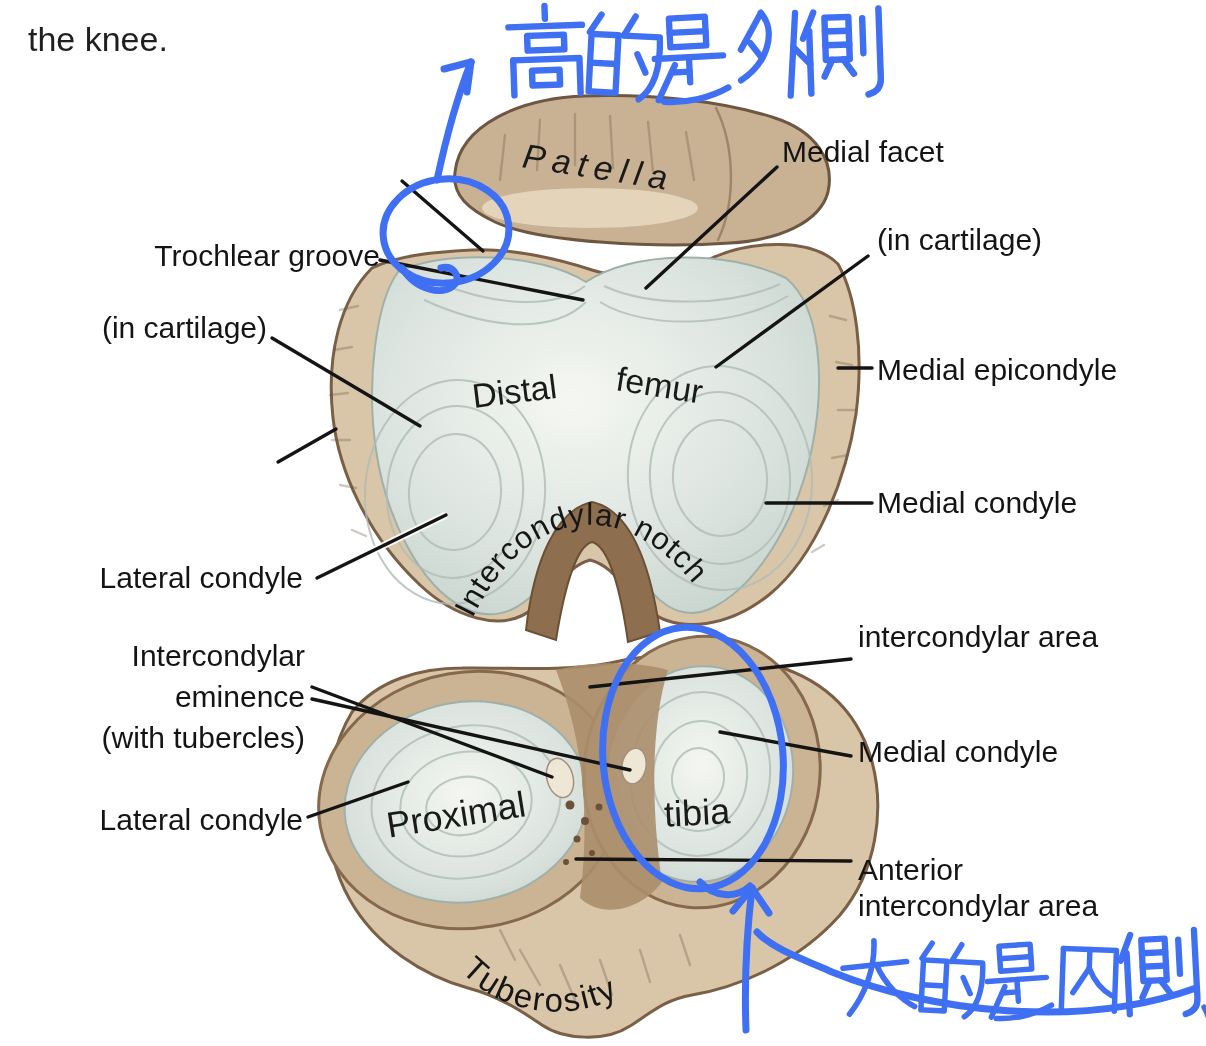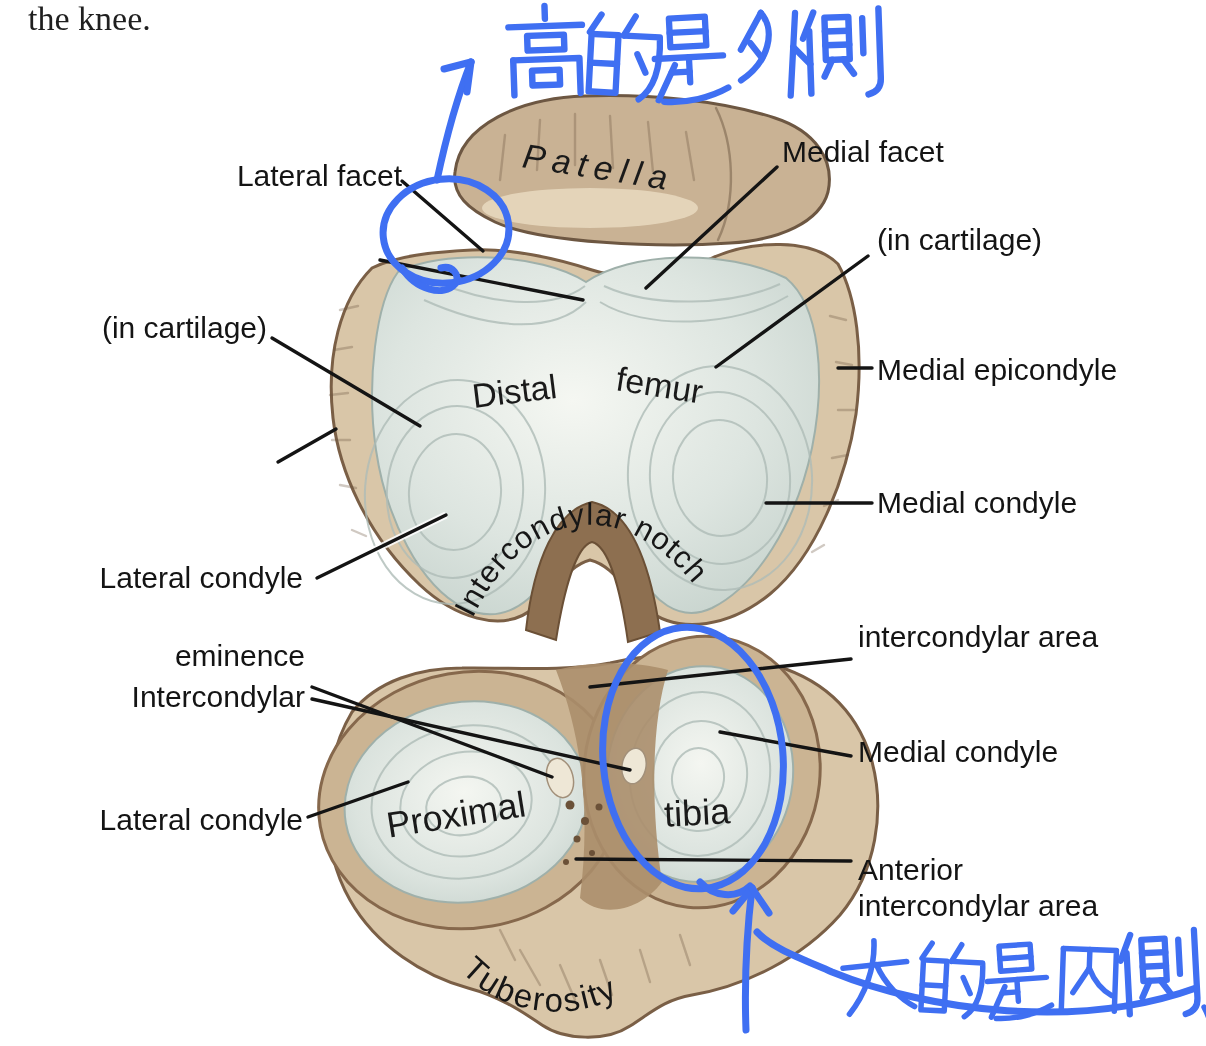--- a/index.html
+++ b/index.html
@@ -1,19 +1,19 @@
 <!DOCTYPE html>
 <html><head>
 <meta charset="utf-8">
 <style>
   html,body{margin:0;padding:0;background:#fff;}
   .stage{position:relative;width:1206px;height:1046px;background:#ffffff;overflow:hidden;
          font-family:"Liberation Sans",sans-serif;}
   .stage svg.art{position:absolute;left:0;top:0;}
-  .heading{position:absolute;left:28px;top:0;font-family:Liberation Serif, serif;
+  .heading{position:absolute;left:28px;top:20px;font-family:Liberation Sans, sans-serif;
            font-size:34px;color:#1f1f1f;}
   .lbl{position:absolute;font-size:30px;line-height:36px;color:#141414;white-space:nowrap;}
   .ra{text-align:right;}
   .lh40{line-height:40px;} .lh41{line-height:41px;}
   .ln{display:block;}
   .bw{position:absolute;color:#1a1a1a;font-size:34px;white-space:nowrap;}
   .bw.it{font-style:italic;letter-spacing:7px;}
   .ink{stroke:#3f6ff2;fill:none;stroke-linecap:round;stroke-linejoin:round;}
   .bl{stroke:#141414;stroke-width:3.4;stroke-linecap:round;fill:none;}
   .ring{stroke:#aebcb6;fill:none;stroke-width:2;opacity:.8;}
@@ -260,36 +260,37 @@
       <title>大的是內側、</title>
       <use href="#ch-da" transform="translate(836 936) scale(0.8) rotate(-6 50 50)"></use>
       <use href="#ch-de" transform="translate(910 941) scale(0.78) rotate(3 50 50)"></use>
       <use href="#ch-shi" transform="translate(978 942) scale(0.78) rotate(-4 50 50)"></use>
       <use href="#ch-nei" transform="translate(1050 937) scale(0.78) rotate(2 50 50)"></use>
       <use href="#ch-ce" transform="translate(1116 928) scale(0.9) rotate(-3 50 50)"></use>
       <use href="#ch-dun" transform="translate(1186 1000) scale(0.45)"></use>
     </g>
   </svg>
 
-  <div class="lbl ra" style="right:804px;top:158px">Lateral facet</div>
+  <div class="lbl ra" style="right:826px;top:238px">Trochlear groove</div>
   <div class="lbl ra" style="right:939px;top:310px">
     <span class="ln">(in cartilage)</span>
   </div>
   <div class="lbl ra" style="right:903px;top:560px">Lateral condyle</div>
 
   <div class="lbl" style="left:782px;top:134px">Medial facet</div>
   <div class="lbl" style="left:877px;top:222px">
     <span class="ln">(in cartilage)</span>
   </div>
   <div class="lbl" style="left:877px;top:352px">Medial epicondyle</div>
   <div class="lbl" style="left:877px;top:485px">Medial condyle</div>
 
   <div class="lbl ra lh41" style="right:901px;top:635px">
+    <span class="ln">Intercondylar</span>
     <span class="ln">eminence</span>
-    <span class="ln">Intercondylar</span>
+    <span class="ln">(with tubercles)</span>
   </div>
   <div class="lbl ra" style="right:903px;top:802px">Lateral condyle</div>
 
   <div class="lbl" style="left:858px;top:619px">
     <span class="ln">intercondylar area</span>
   </div>
   <div class="lbl" style="left:858px;top:734px">Medial condyle</div>
   <div class="lbl" style="left:858px;top:852px">
     <span class="ln">Anterior</span>
     <span class="ln">intercondylar area</span>

